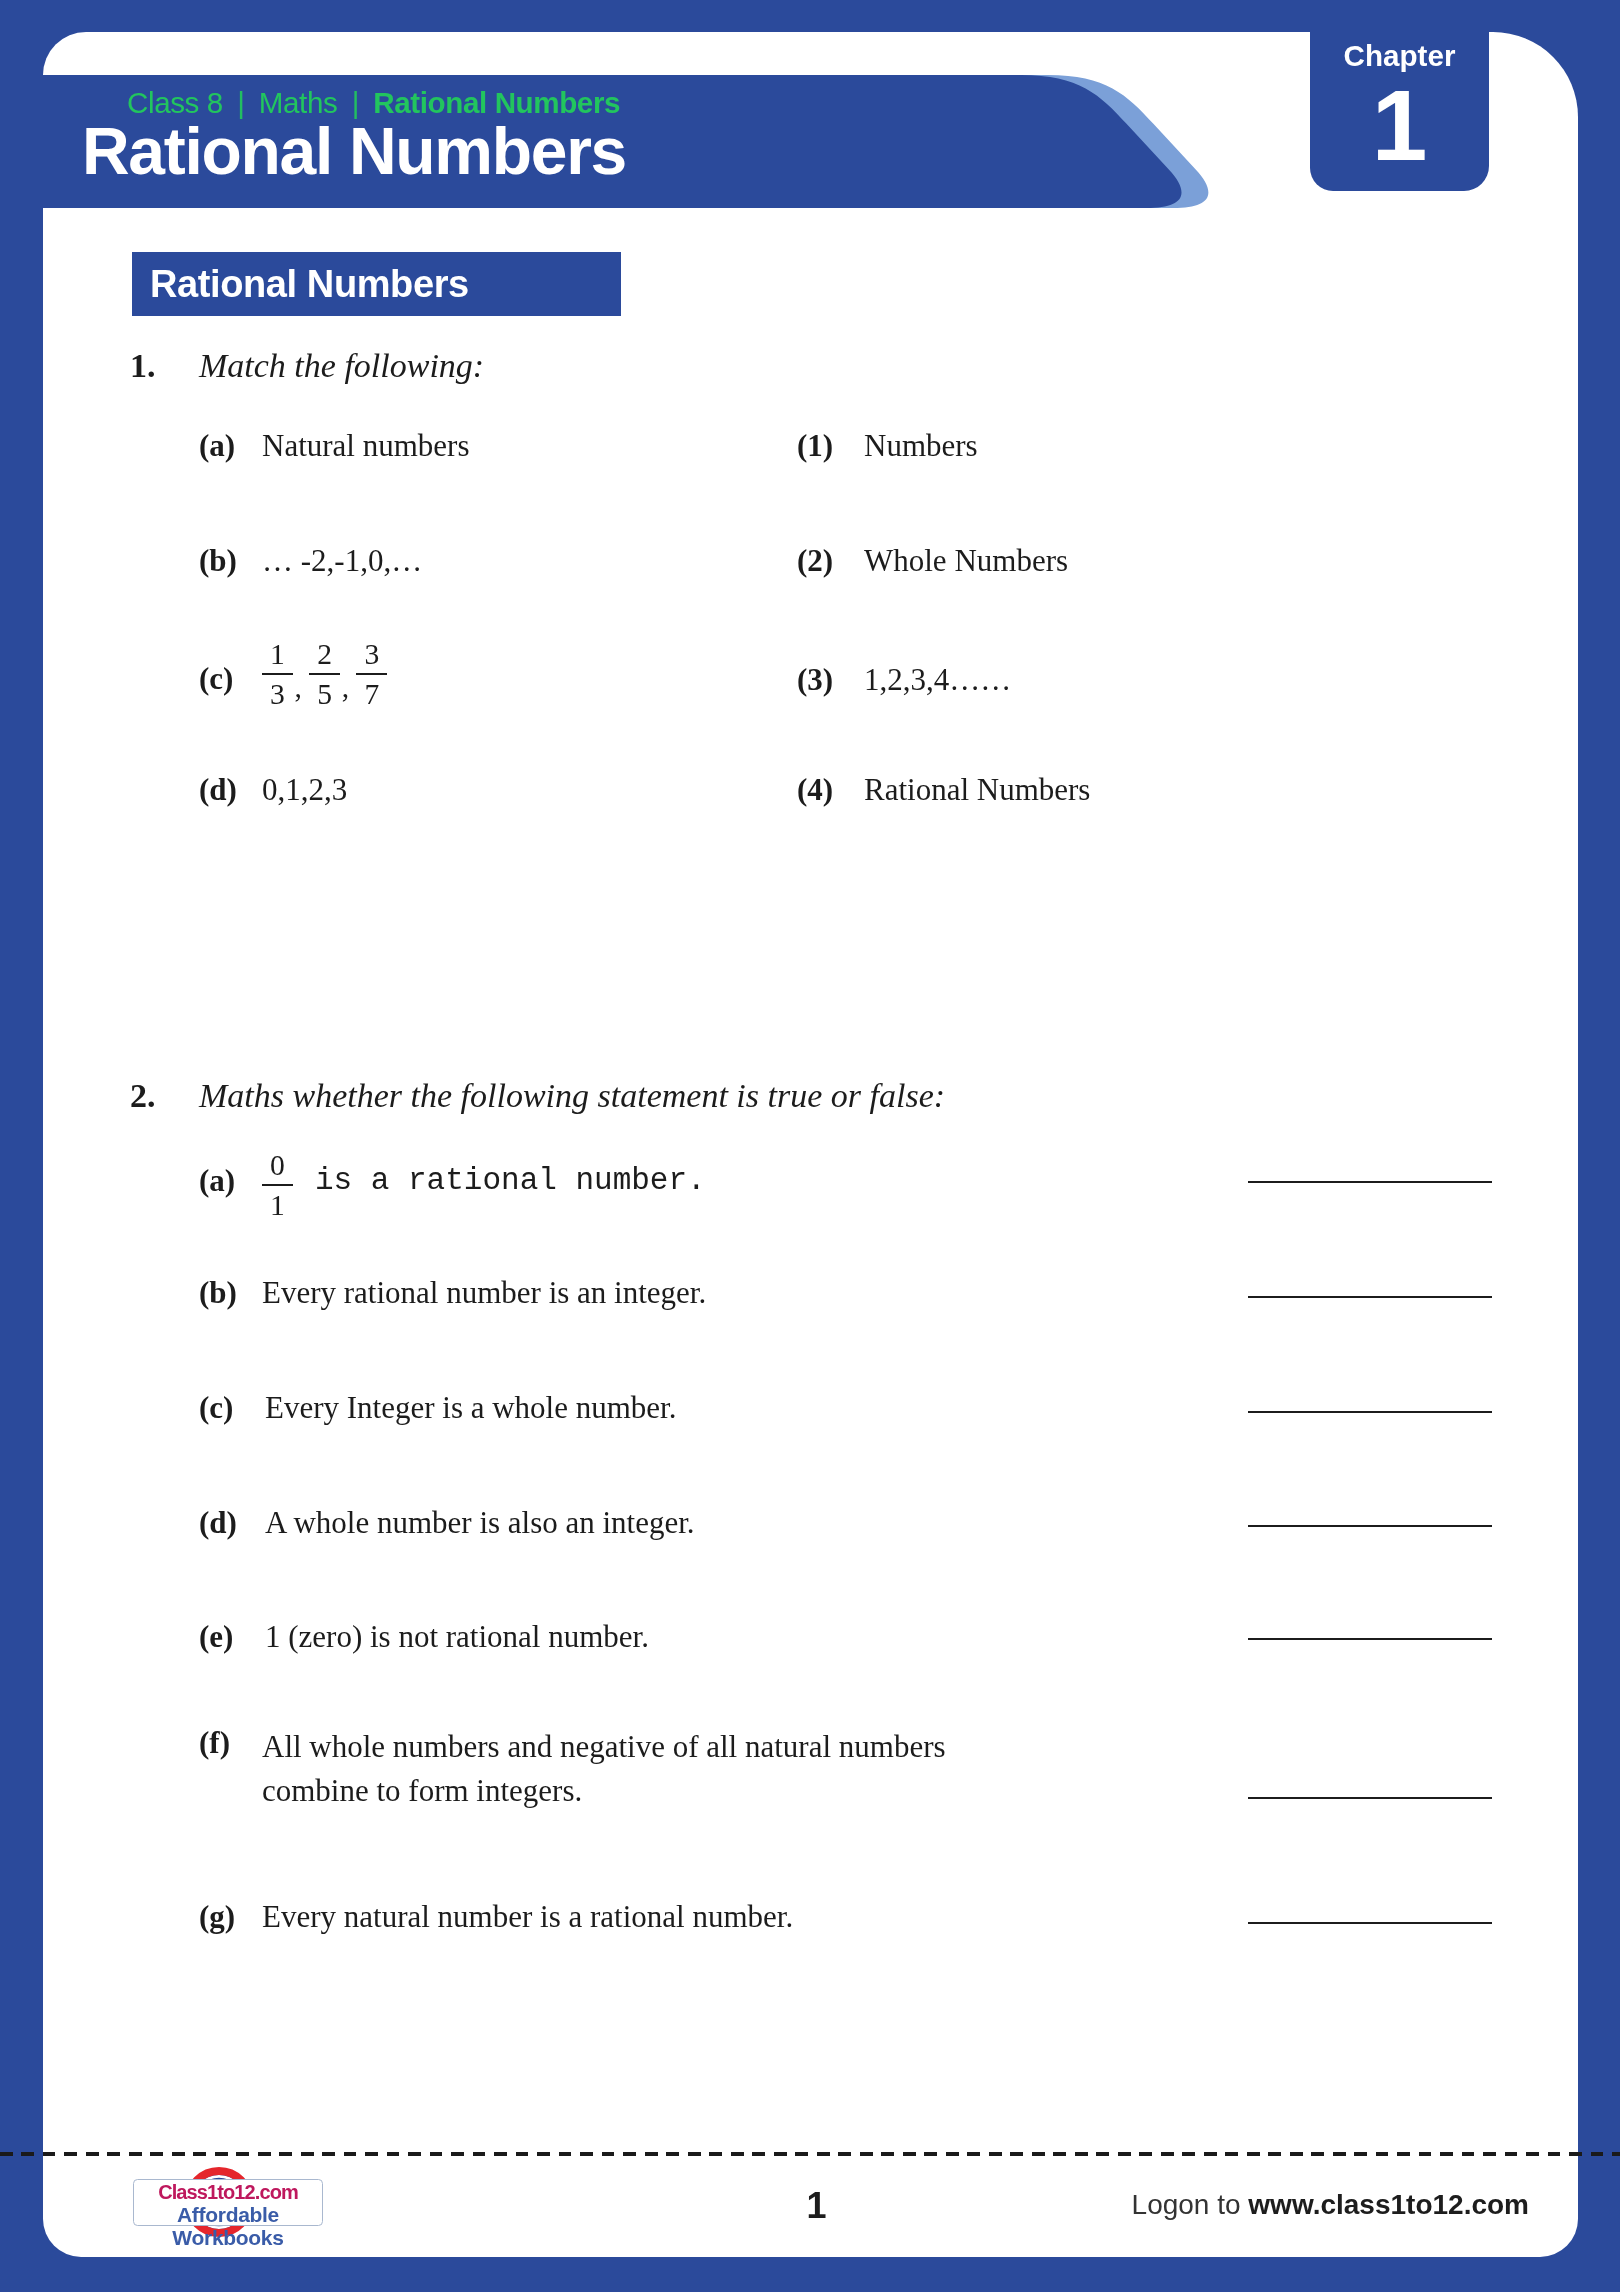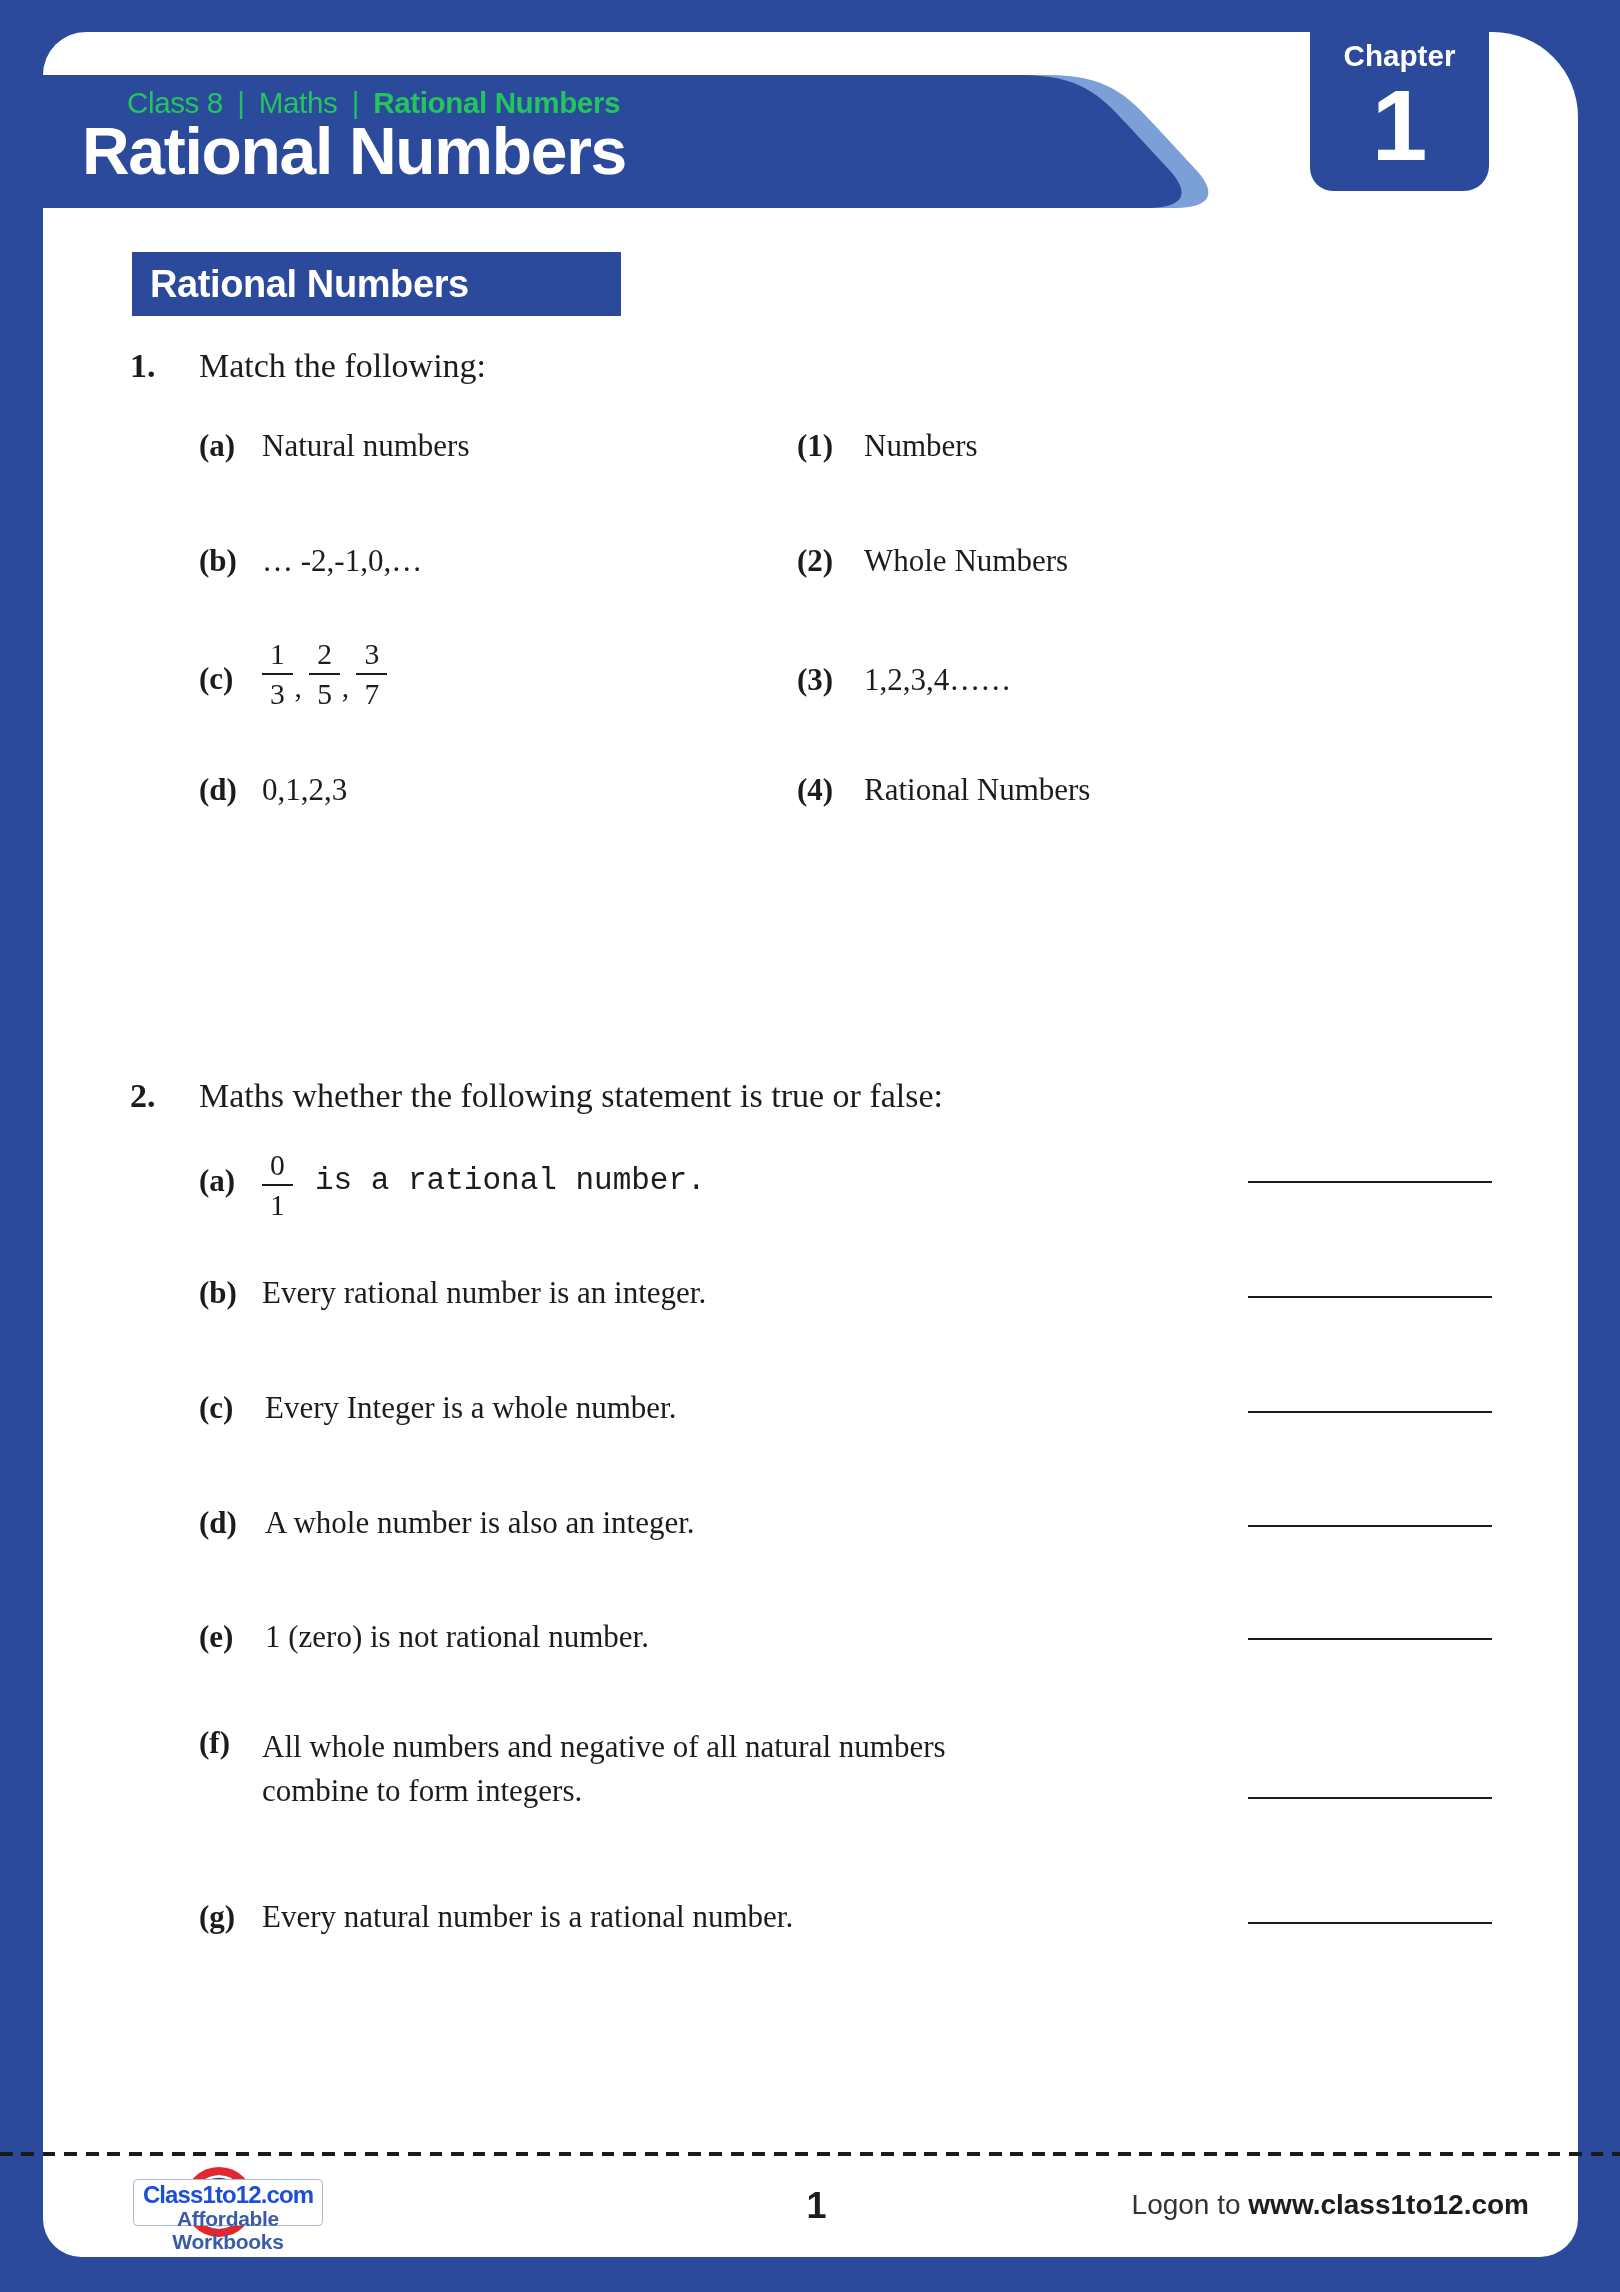--- a/index.html
+++ b/index.html
@@ -24,42 +24,42 @@
   .chapter-badge .lbl{position:absolute;left:0;right:0;top:39px;text-align:center;color:#fff;
                       font-family:"Liberation Sans",sans-serif;font-weight:700;font-size:29.6px;}
   .chapter-badge .num{position:absolute;left:0;right:0;top:75px;text-align:center;color:#fff;
                       font-family:"Liberation Sans",sans-serif;font-weight:700;font-size:100px;line-height:1;}
   
   .section-box{position:absolute;left:132px;top:252px;width:489px;height:64px;background:#2b4a9b;}
   .section-box span{position:absolute;left:18px;top:0;line-height:64px;color:#fff;
                     font-family:"Liberation Sans",sans-serif;font-weight:700;font-size:38px;letter-spacing:-0.4px;}
   
   .qnum{position:absolute;left:130px;font-weight:700;font-size:34px;color:#1c1c1c;}
-  .qprompt{position:absolute;left:199px;font-size:34px;color:#1c1c1c;}
+  .qprompt{position:absolute;left:199px;font-size:34px;color:#1c1c1c;font-style:italic;}
   .row{position:absolute;left:0;width:1620px;font-size:31px;color:#1c1c1c;}
   .lab{position:absolute;left:199px;font-weight:700;}
   .ltext{position:absolute;left:262px;}
   .rlab{position:absolute;left:797px;font-weight:700;}
   .rtext{position:absolute;left:864px;}
   .stext{position:absolute;left:265px;}
   .frac{display:inline-block;text-align:center;font-size:29.6px;line-height:1.04;vertical-align:top;}
   .frac .n{display:block;padding:0 8px 3.6px;border-bottom:2.7px solid #1c1c1c;}
   .frac .d{display:block;padding-top:3.6px;}
   .frac-sep{display:inline-block;font-size:29.6px;transform:translateY(30px);margin:0 7.2px 0 1.8px;}
   .answer-line{position:absolute;left:1248px;width:244px;height:0;border-top:2.7px solid #1c1c1c;}
   
   .cutline{position:absolute;left:0;top:2152px;width:1620px;height:3.6px;z-index:6;
            background:repeating-linear-gradient(90deg,#1a1a1a 0 12.5px,transparent 12.5px 21.5px);}
   .logo-circle{position:absolute;left:184px;top:2167px;width:70px;height:70px;border-radius:50%;
                background:#2b4a9b;border:8px solid #e5262c;box-sizing:border-box;
                box-shadow:inset 0 0 0 2.7px #ffffff;z-index:1;}
   .logo-box{position:absolute;left:133px;top:2179px;width:188px;height:45px;background:#ffffff;
             border:1.8px solid #a9b8cf;border-radius:4.5px;z-index:2;text-align:center;
             font-family:"Liberation Sans",sans-serif;}
-  .logo-box .l1{display:block;margin-top:1.8px;font-weight:700;font-size:24px;letter-spacing:-0.9px;color:#1d4ed8;line-height:1.05;}
+  .logo-box .l1{display:block;margin-top:1.8px;font-weight:700;font-size:20px;letter-spacing:-0.9px;color:#be185d;line-height:1.05;}
   .logo-box .l2{display:block;font-weight:700;font-size:21px;letter-spacing:-0.3px;color:#3a5ca8;line-height:1.1;}
   .page-num{position:absolute;left:788px;top:2185px;width:57px;text-align:center;color:#1d1d1d;
             font-family:"Liberation Sans",sans-serif;font-weight:700;font-size:36px;}
   .logon{position:absolute;right:91px;top:2189px;color:#333333;
          font-family:"Liberation Sans",sans-serif;font-size:28px;}
   .logon .url{font-weight:700;color:#1d1d1d;}
 </style>
 </head>
 <body>
 

